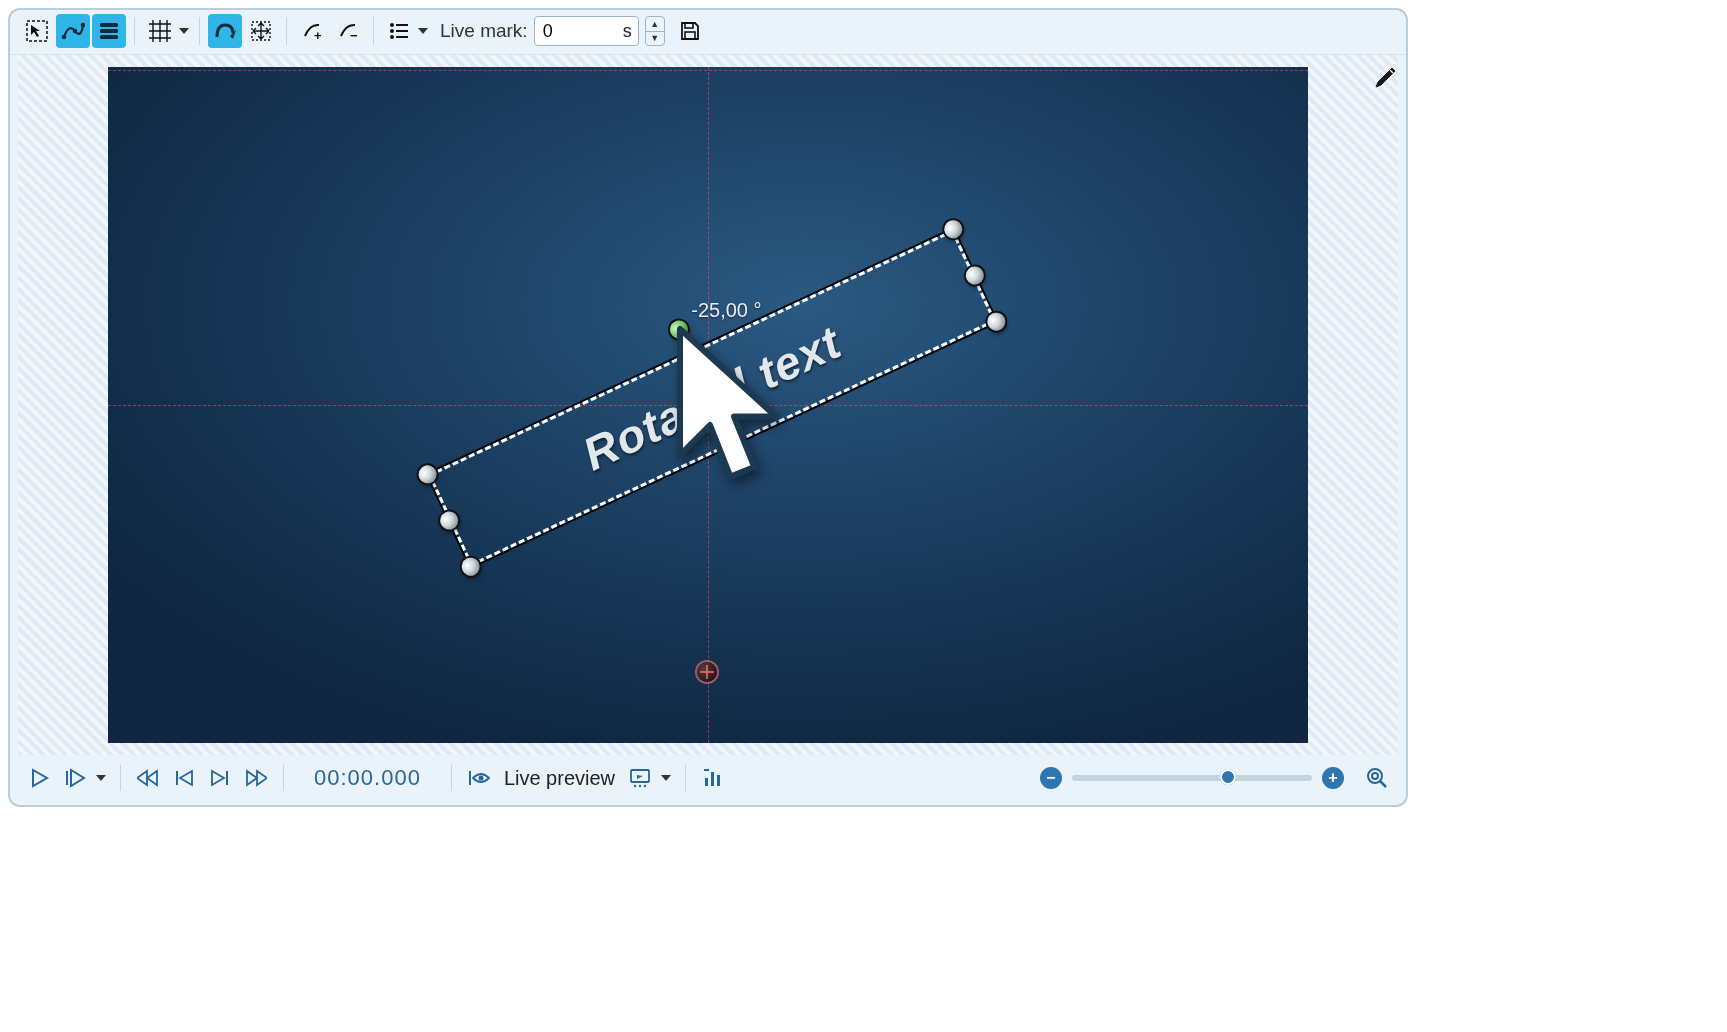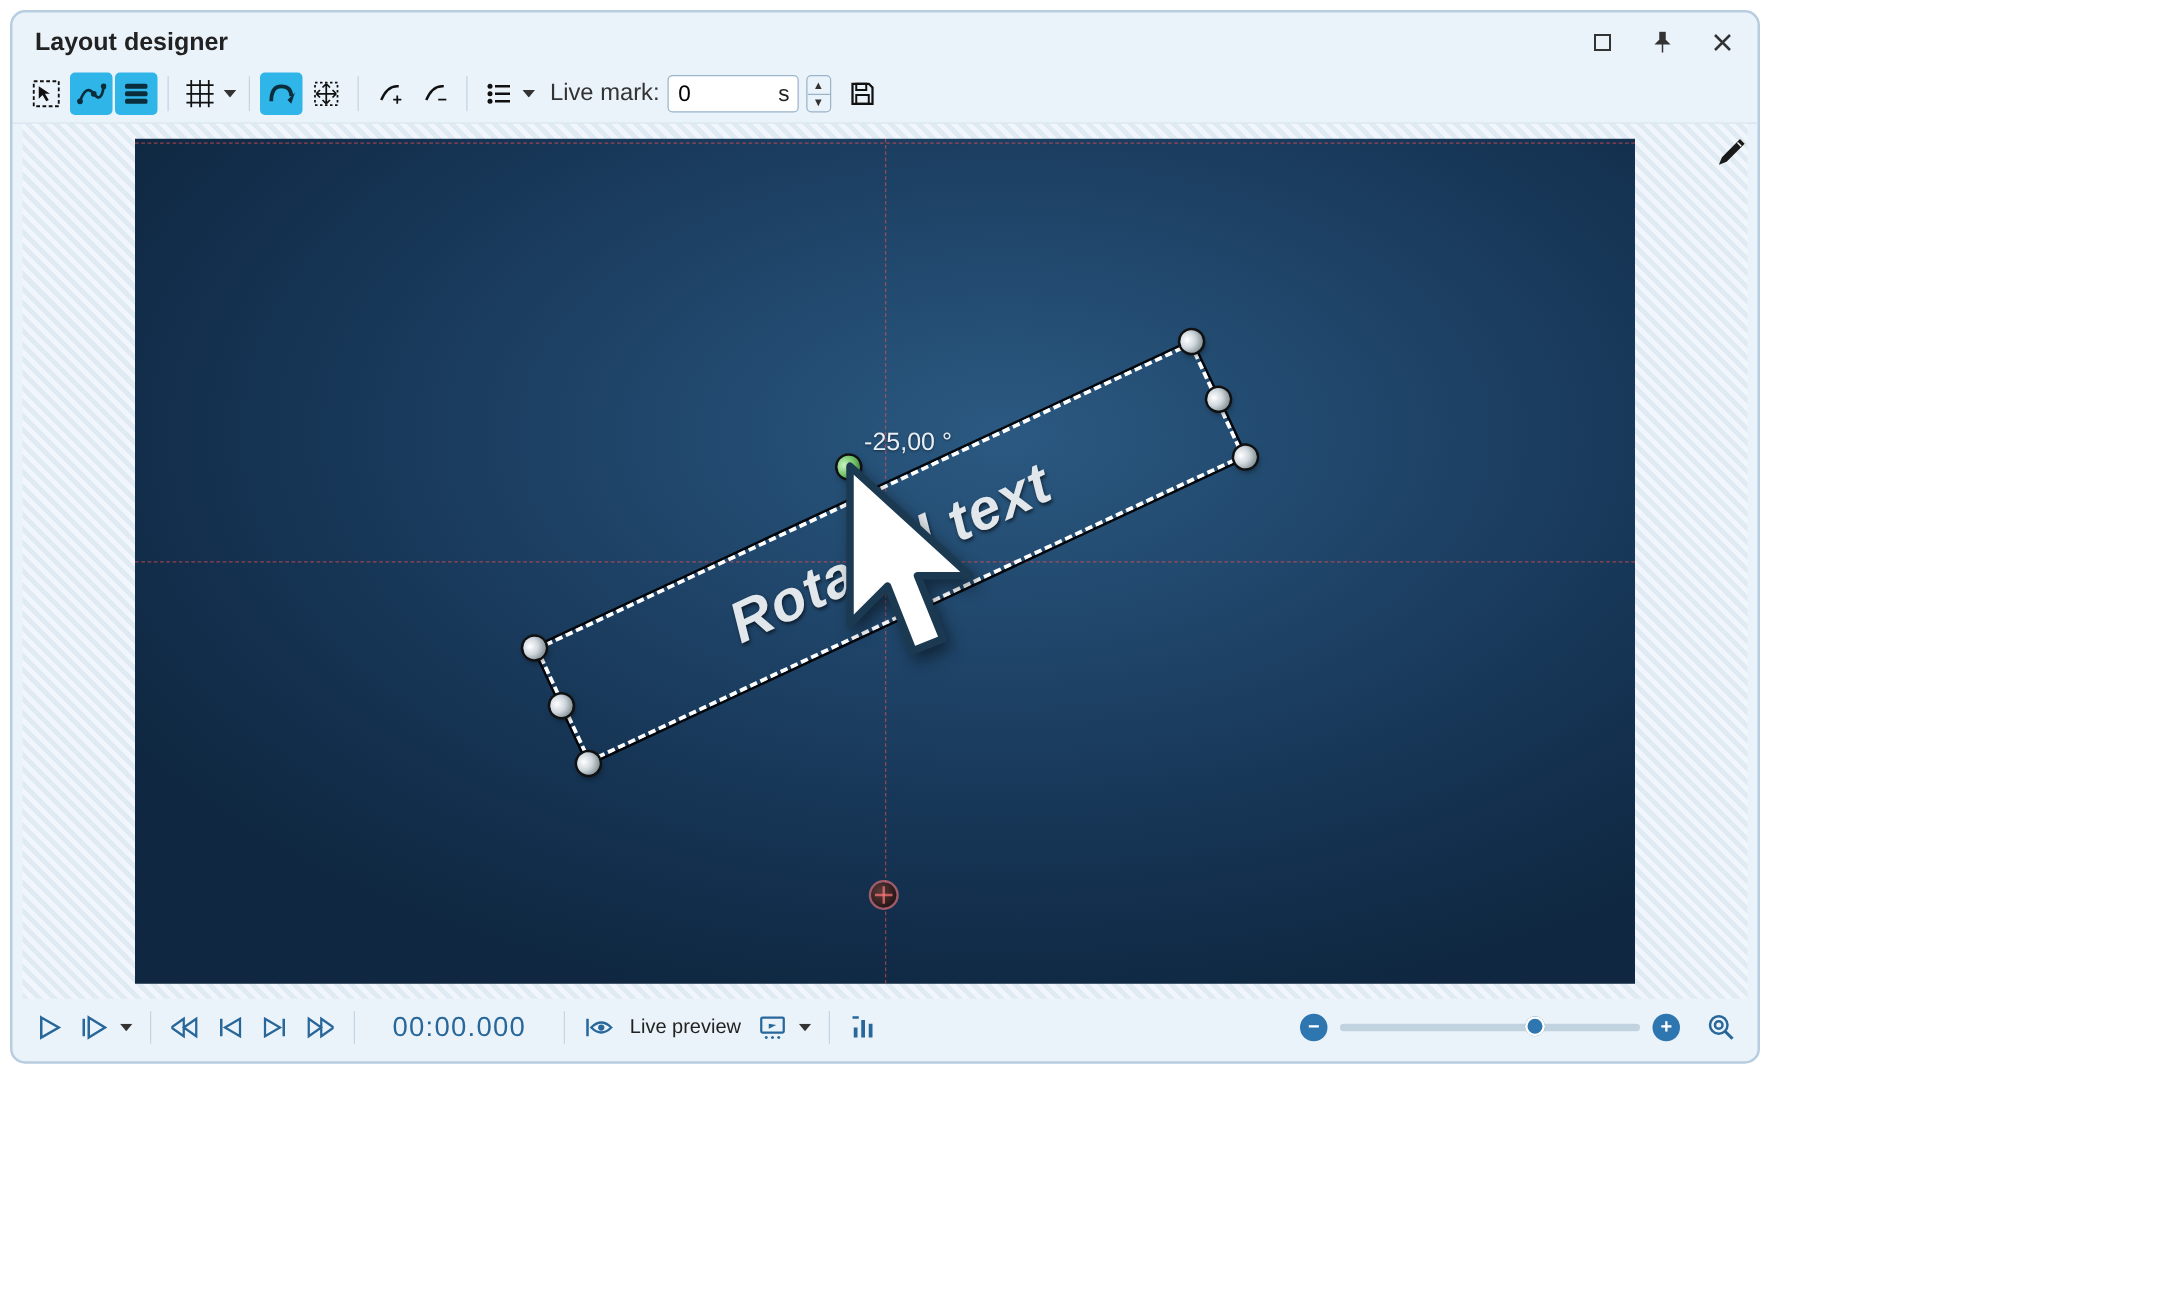--- a/index.html
+++ b/index.html
@@ -240,21 +240,21 @@
     background: #c4d5e3;
     margin: 0 6px;
   }
   .timecode {
     font-size: 22px;
     color: #27679a;
     margin: 0 18px;
     letter-spacing: 1px;
   }
   .bb-label {
-    font-size: 16px;
+    font-size: 20px;
     color: #222;
     margin: 0 4px;
   }
   .spacer { flex: 1; }
   .zoom-slider {
     display: flex;
     align-items: center;
     gap: 10px;
   }
   .slider-track {
@@ -279,40 +279,20 @@
     display: flex; align-items: center; justify-content: center;
     font-size: 16px; font-weight: bold;
     cursor: pointer;
   }
 </style>
 </head>
 <body>
 
 <div class="window">
 
-  <div class="titlebar">
-    <div class="titlebar-title">Layout designer</div>
-    <div class="titlebar-controls">
-      <div class="ctl">
-        <svg width="16" height="16" viewBox="0 0 16 16">
-            <rect x="2" y="2" width="12" height="12" fill="none" stroke="#333" stroke-width="1.6"></rect>
-          </svg>
-      </div>
-      <div class="ctl">
-        <svg width="16" height="18" viewBox="0 0 16 18">
-            <path d="M6 1 L10 1 L10 7 L13 10 L3 10 L6 7 Z M8 10 L8 17" fill="#333" stroke="#333" stroke-width="1.2"></path>
-          </svg>
-      </div>
-      <div class="ctl">
-        <svg width="16" height="16" viewBox="0 0 16 16">
-            <path d="M2 2 L14 14 M14 2 L2 14" stroke="#333" stroke-width="2"></path>
-          </svg>
-      </div>
-    </div>
-  </div>
 
   <div class="toolbar">
     <div class="tbtn">
       <svg width="24" height="24" viewBox="0 0 24 24">
           <rect x="2" y="2" width="20" height="20" fill="none" stroke="#111" stroke-width="1.5" stroke-dasharray="3 2"></rect>
           <path d="M6 6 L6 16 L9 13 L12 18 L14 17 L11 12 L15 12 Z" fill="#111"></path>
         </svg>
     </div>
     <div class="tbtn active">
       <svg width="24" height="24" viewBox="0 0 24 24">

